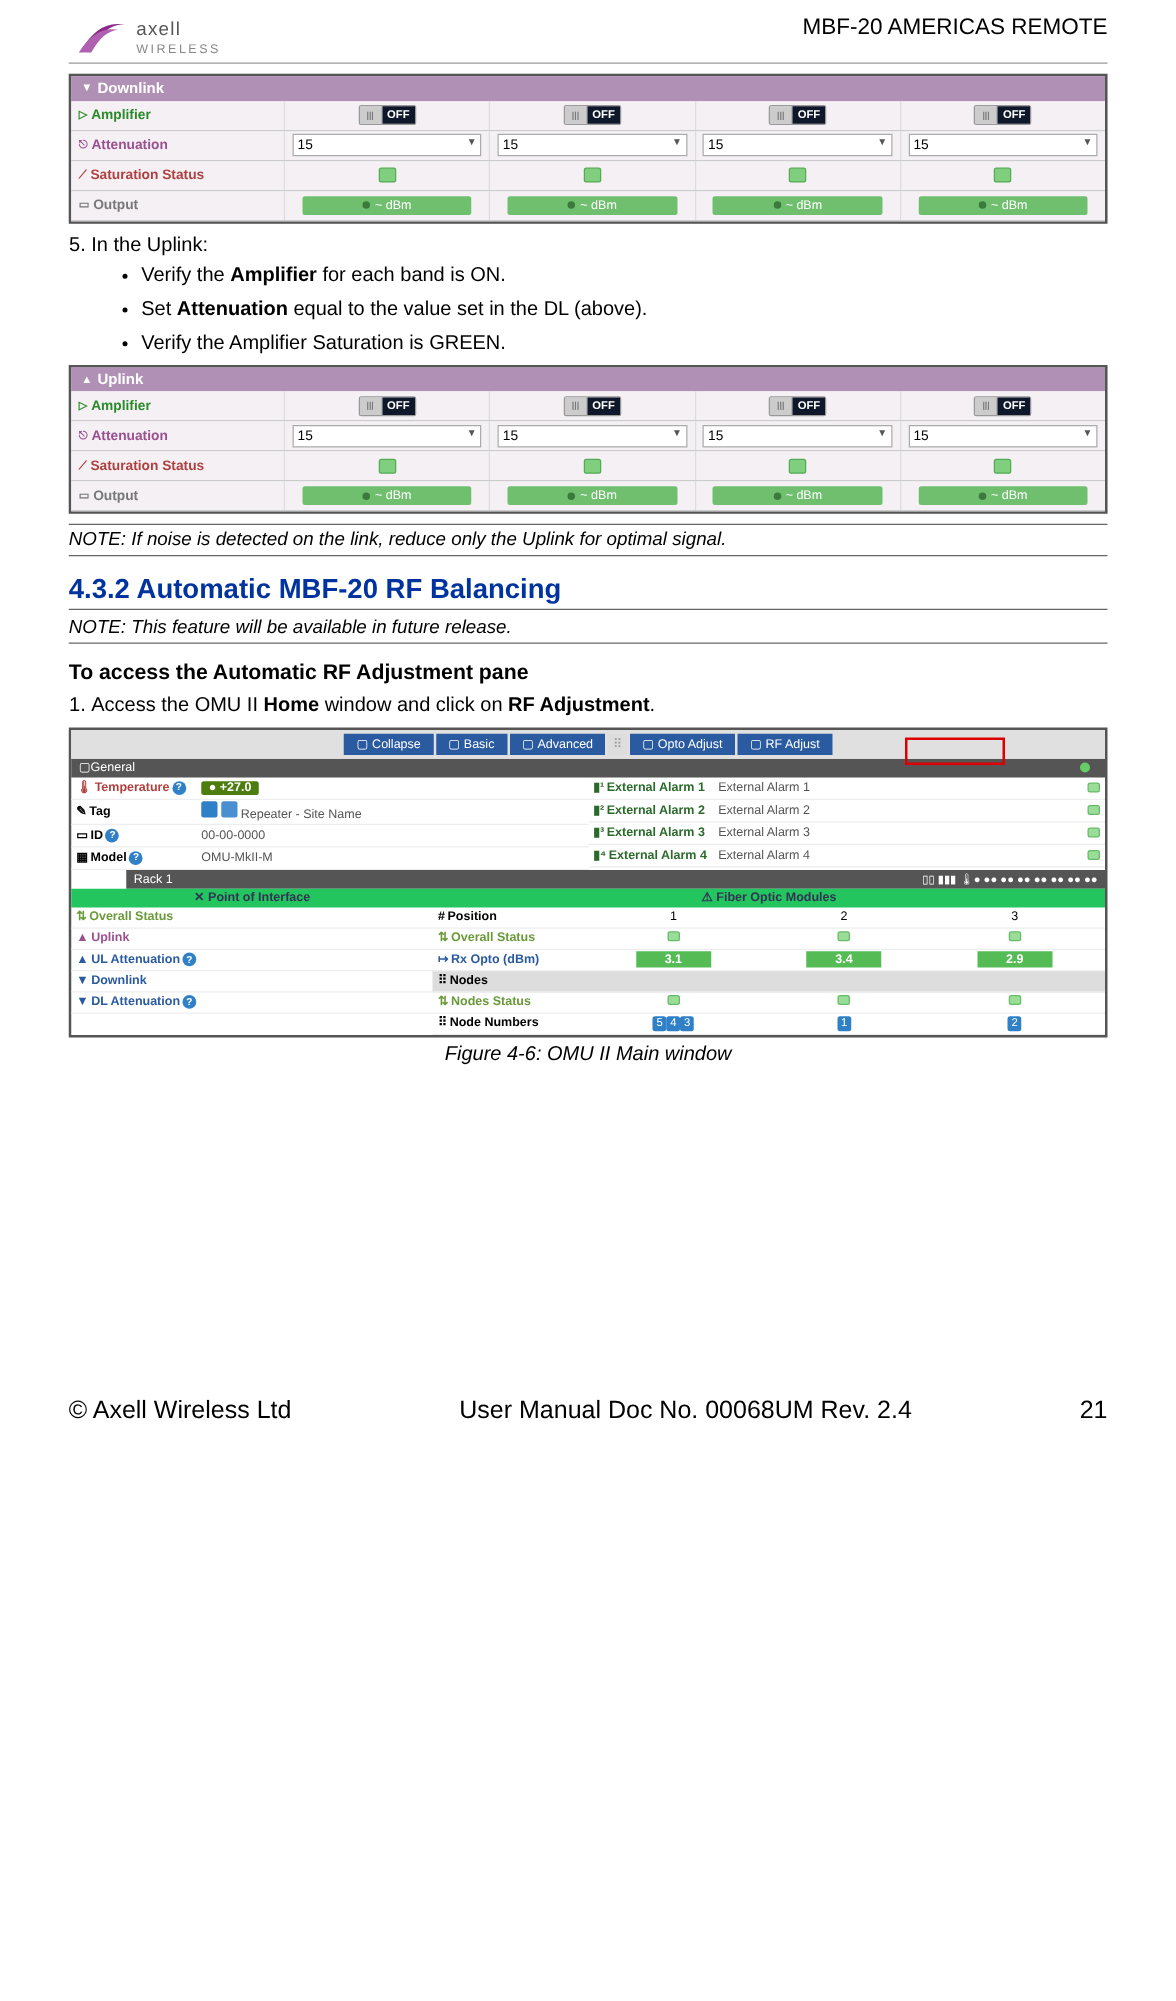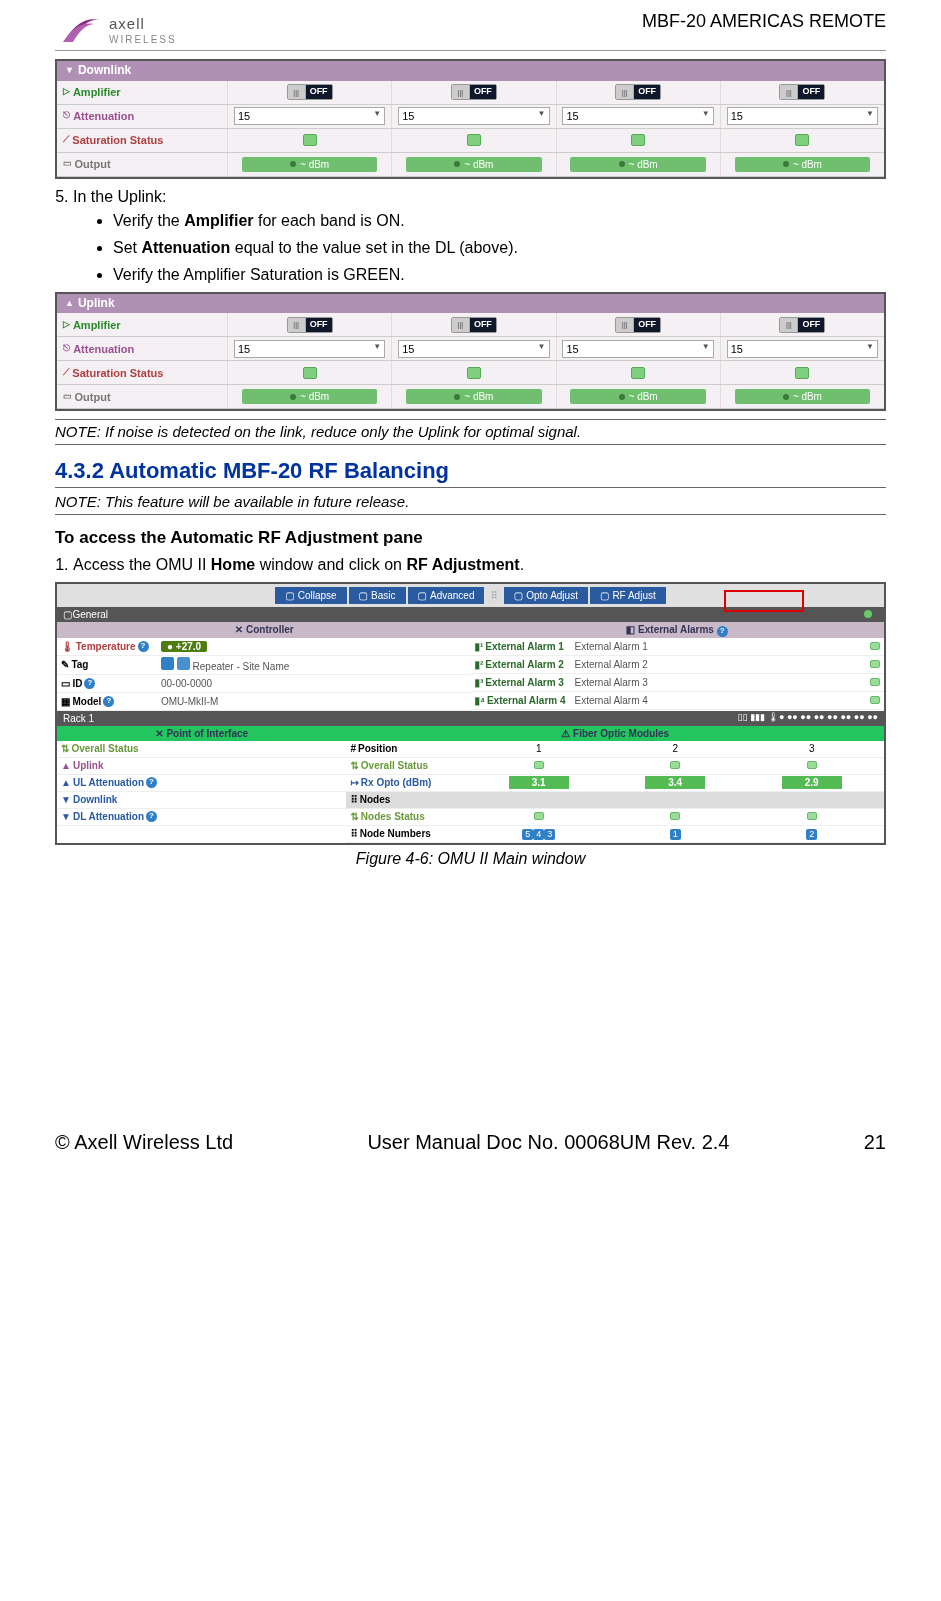--- a/index.html
+++ b/index.html
@@ -120,21 +120,21 @@
   .subhdr .sh { flex:1; text-align:center; font-weight:bold; color:#335; }
   .ctrl-area { display:flex; font-size:10px; }
   .ctrl-left { flex:1; }
   .ctrl-right { flex:1; }
   .ctrl-row { display:flex; border-bottom:1px solid #eee; padding:1px 4px; align-items:center; min-height:18px;}
   .ctrl-row .k { width:100px; font-weight:bold; display:flex; align-items:center; gap:2px;}
   .ctrl-row .v { flex:1; color:#555; }
   .temp-badge { background:#4d7c0f; color:#fff; padding:0 6px; border-radius:2px; font-weight:bold;margin-top:12px;}
   .padlock { width:13px; height:13px; background:#3080c8; display:inline-block; border-radius:2px;}
   .green-dot { width:10px; height:8px; background:#9d9; border:1px solid #6b6; border-radius:2px; display:inline-block;}
-  .rack-hdr { background:#555; color:#fff; font-size:10px; padding:1px 6px; display:flex; align-items:center; gap:6px;}
+  .rack-hdr { background:#555; color:#fff; font-size:10px; padding:1px 6px; display:flex; align-items:center; gap:6px;margin-left:44px;}
   .rack-hdr .spacer{margin-left:auto;}
   .rack-hdr .ic{font-size:9px;}
   .rack-sub { display:flex; font-size:10px; background:#22c55e;}
   .rack-sub .rs { flex:1; text-align:center; font-weight:bold; padding:1px; color:#335;}
   .rack-body { display:flex; font-size:10px; }
   .rack-left { width:35%; }
   .rack-right { flex:1; }
   .rbrow{display:flex; border-bottom:1px solid #eee; padding:1px 4px; min-height:17px; align-items:center;}
   .rbrow .k{width:120px; font-weight:bold; display:flex; align-items:center; gap:2px;}
   .rbrow .vgrp{flex:1; display:flex;}
@@ -445,24 +445,20 @@
     <span class="grip">⠿</span>
     <span class="btn">▢ <span>Opto Adjust</span></span>
     <span class="btn">▢ <span>RF Adjust</span></span>
     <span class="redbox"></span>
   </div>
   <div class="general-hdr">
       <span>▢ </span>
       <span>General</span>
       <span class="dot"></span>
     </div>
-  <div class="subhdr">
-    <div class="sh"><span>✕ </span><span>Controller</span></div>
-    <div class="sh"><span>◧ </span><span>External Alarms</span> <span class="blue-q">?</span></div>
-  </div>
   <div class="ctrl-area">
     <div class="ctrl-left">
       <div class="ctrl-row">
           <div class="k" style="color:#b04040">
             <span>🌡</span>
             <span>Temperature</span> 
             <span class="blue-q">?</span>
           </div>
           <div class="v"><span class="temp-badge">● <span>+27.0</span></span></div>
         </div>

